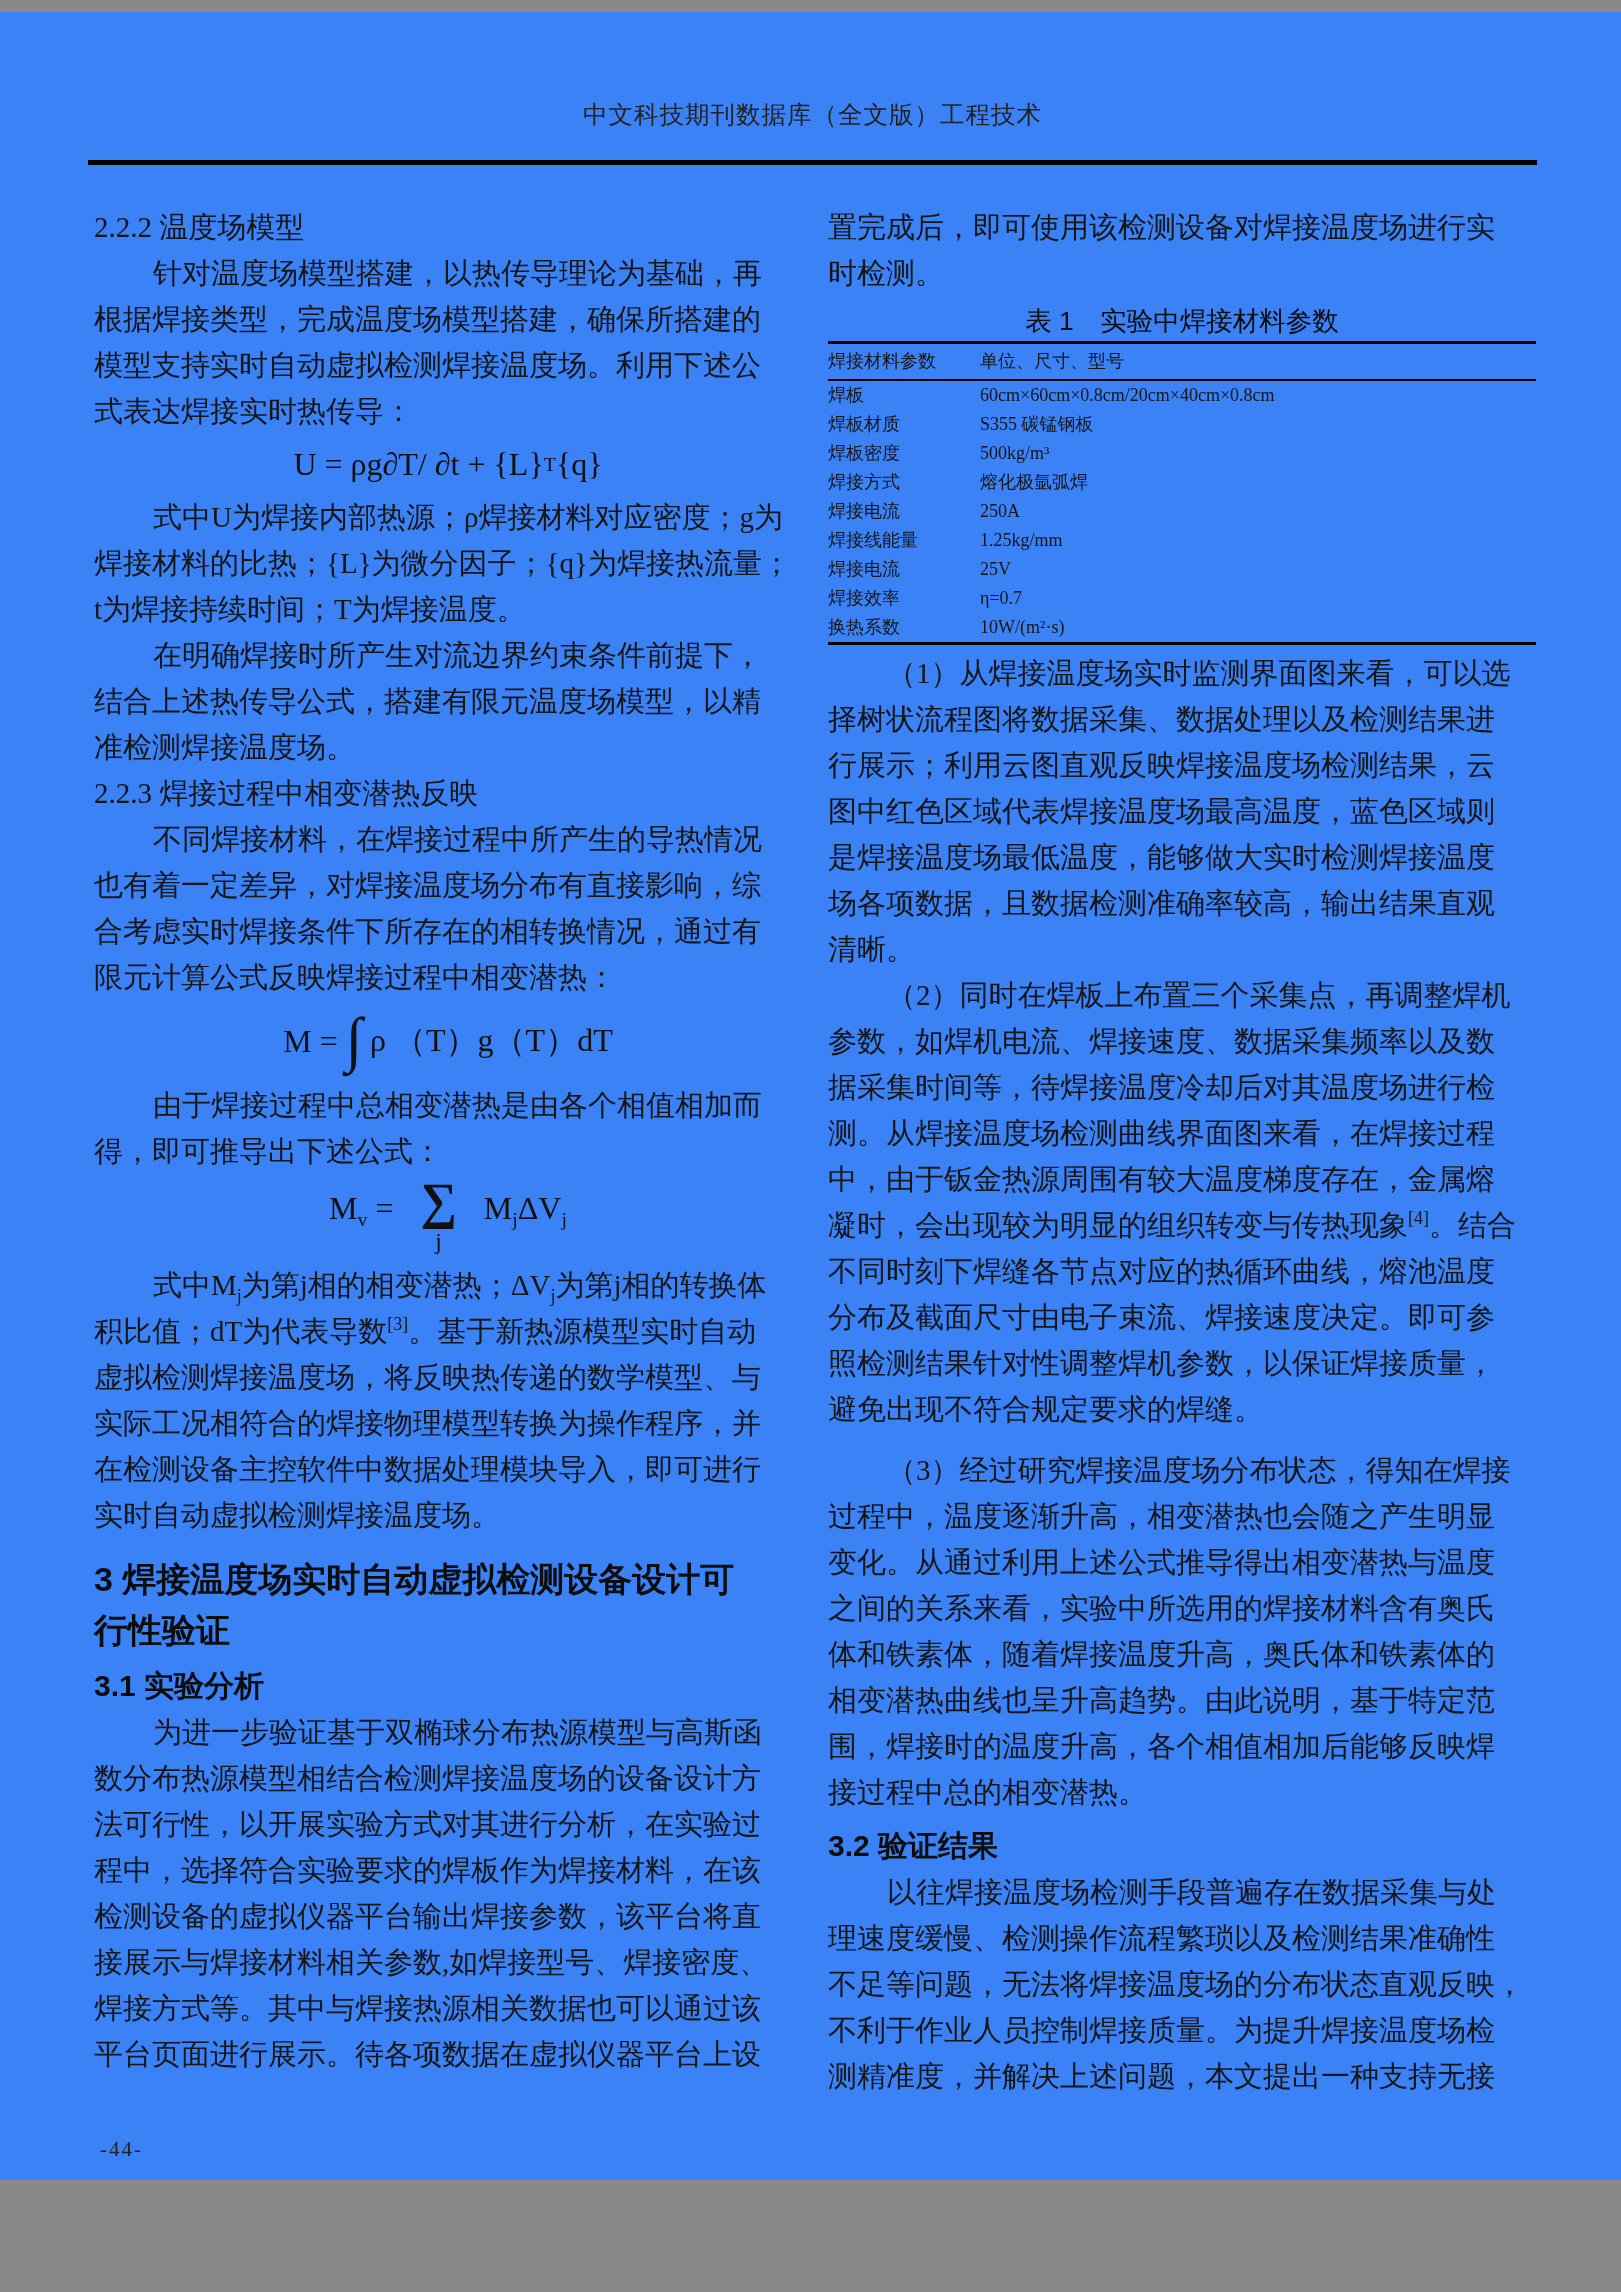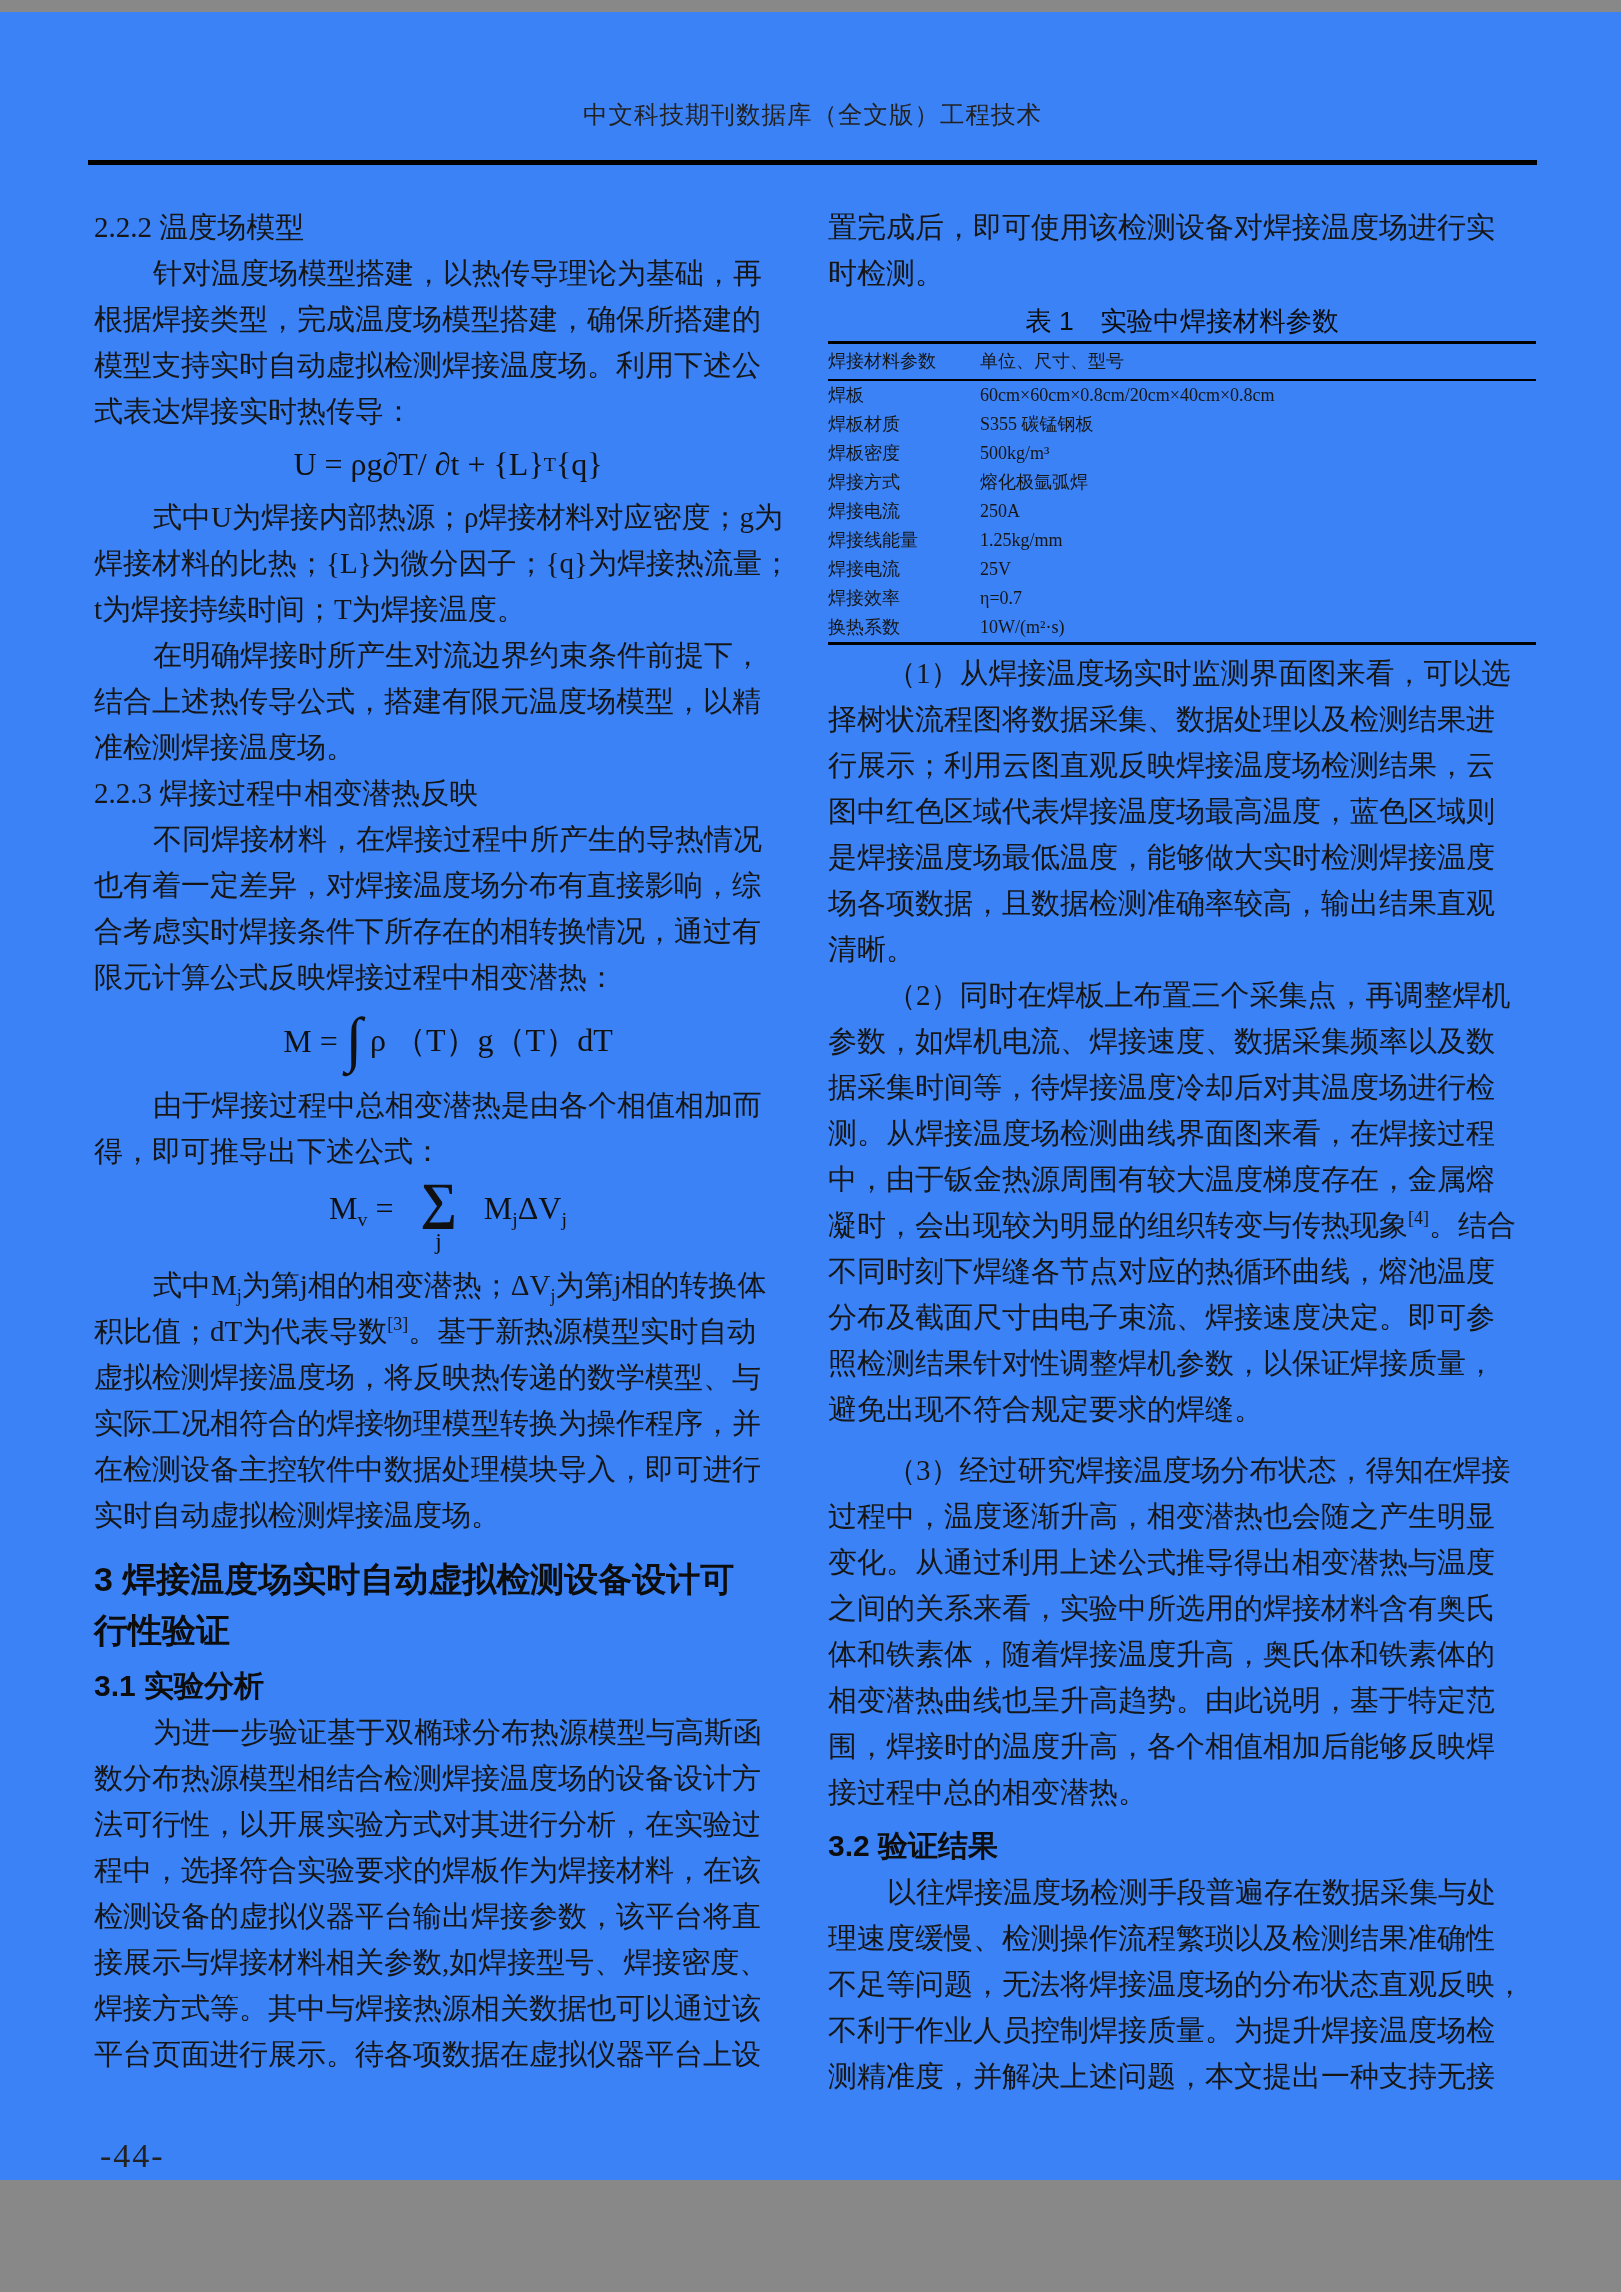--- a/index.html
+++ b/index.html
@@ -59,21 +59,21 @@
   }
   .tbl-box{border-top:3.9px solid #000;border-bottom:3.9px solid #000;}
   .tbl-row{display:flex;height:29px;line-height:29px;font-size:18px;}
   .tbl-head{height:35px;line-height:35px;border-bottom:2px solid #000;}
   .c1{width:152px;flex:0 0 152px;}
   .c2{flex:1;}
   .mt5{margin-top:4.9px;}
   .mt16{margin-top:15.7px;}
   
   .footer{
-    position:absolute;left:100px;top:2125px;font-size:34px;letter-spacing:2px;color:#222;
+    position:absolute;left:100px;top:2125px;font-size:21px;letter-spacing:2px;color:#222;
   }
 </style>
 </head>
 <body>
 
 <div class="page">
 
   <div class="hdr-text">中文科技期刊数据库（全文版）工程技术</div>
   <div class="hdr-rule"></div>
 

